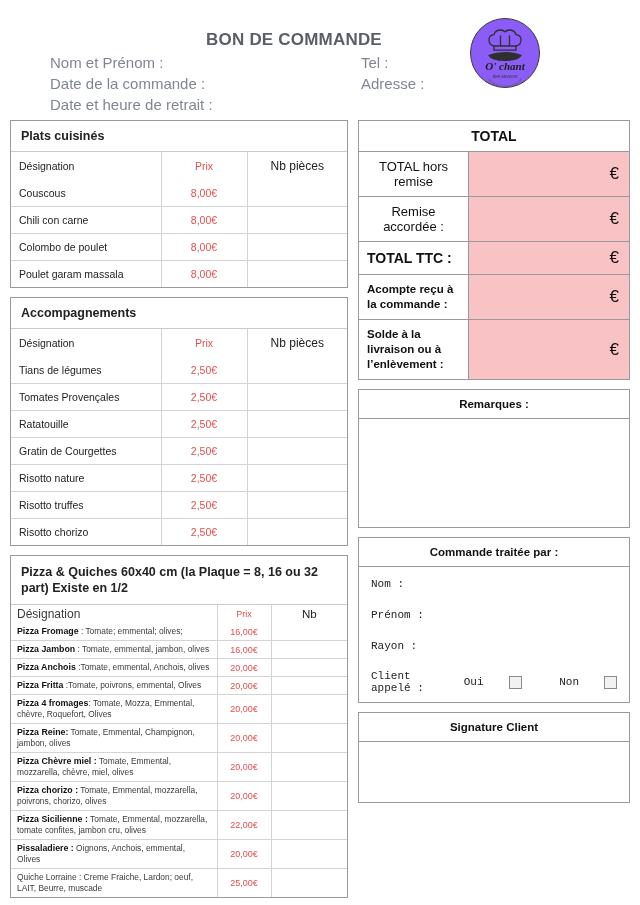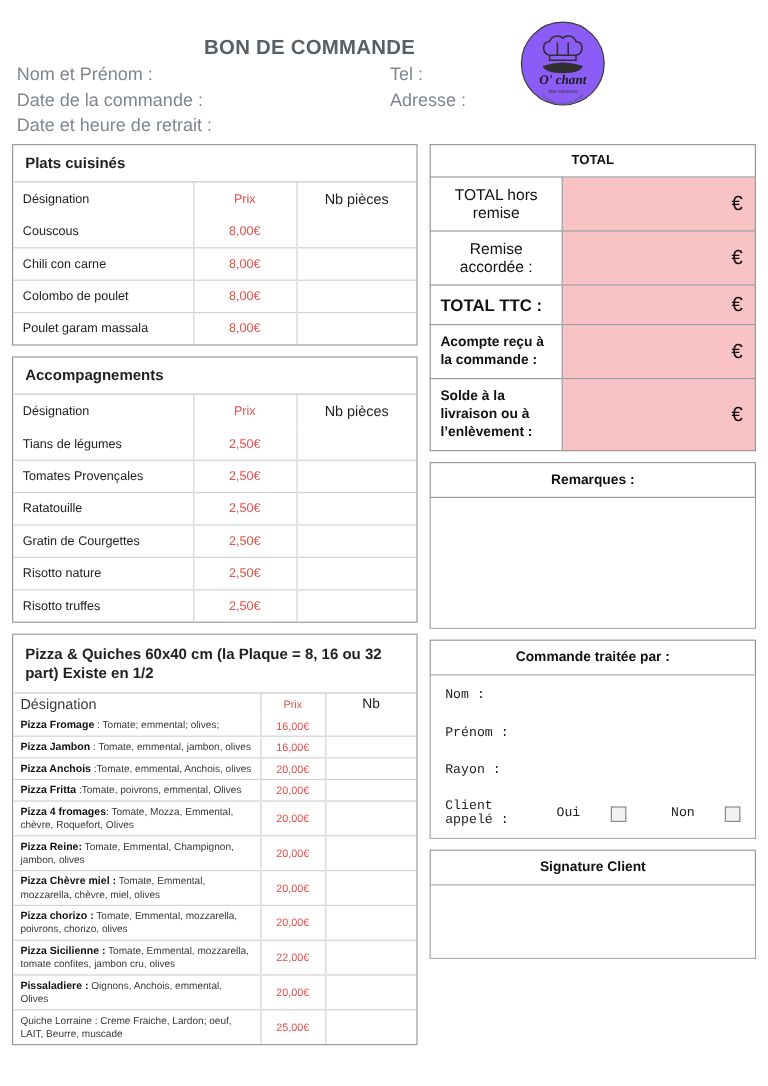--- a/index.html
+++ b/index.html
@@ -5,21 +5,21 @@
 <style>
   html,body{margin:0;padding:0;}
   body{
     width:640px;height:905px;
     background:#ffffff;
     font-family:"Liberation Sans","DejaVu Sans",sans-serif;
     color:#2b2b2b;
     -webkit-font-smoothing:antialiased;
     overflow:hidden;
   }
-  .page{position:relative;width:516px;height:905px;}
+  .page{position:relative;width:516px;height:905px;padding-left:36px;}
 
   
   .header{position:relative;height:118px;}
   .doc-title{
     position:absolute;left:0;right:0;top:30px;
     text-align:center;
     font-size:17px;font-weight:bold;letter-spacing:.2px;
     color:#5a5f66;
   }
   .fields-left{position:absolute;left:14px;top:52px;}
@@ -86,21 +86,21 @@
   .pizza-tbl tr:first-child td{border-top:0;}
   .pizza-tbl .p-name{width:206px;padding:3px 6px;font-size:8.4px;line-height:11px;color:#3a3a3a;}
   .pizza-tbl .p-name b{color:#111;font-size:8.8px;}
   .pizza-tbl .p-price{width:54px;padding:3px 4px;font-size:9px;text-align:center;color:#e0504b;}
   .pizza-tbl .p-qty{padding:3px;}
   .pizza-tbl thead td{font-size:11.5px;color:#222;text-align:center;padding:5px 6px;}
   .pizza-tbl thead td.p-name{text-align:left;font-size:12px;}
 
   
   .total-hdr{
-    text-align:center;font-size:11px;font-weight:bold;color:#111;
+    text-align:center;font-size:14px;font-weight:bold;color:#111;
     padding:7px 0;border:1px solid #9a9a9a;border-bottom:0;box-sizing:border-box;
   }
   .total-tbl{border:1px solid #9a9a9a;border-collapse:collapse;width:100%;table-layout:fixed;box-sizing:border-box;}
   .total-tbl td{border:1px solid #9a9a9a;box-sizing:border-box;}
   .total-tbl .t-label{
     width:110px;padding:7px 8px;font-size:11.5px;color:#111;line-height:15px;
   }
   .total-tbl .t-label.center{text-align:center;font-size:13px;}
   .total-tbl .t-label.bold{font-weight:bold;}
   .total-tbl .t-label.big{font-size:14px;font-weight:bold;}
@@ -241,20 +241,25 @@
               <td class="c-price">2,50€</td>
               <td class="c-qty"></td>
             </tr>
             <tr>
               <td class="c-name">Risotto nature</td>
               <td class="c-price">2,50€</td>
               <td class="c-qty"></td>
             </tr>
             <tr>
               <td class="c-name">Risotto truffes</td>
+              <td class="c-price">2,50€</td>
+              <td class="c-qty"></td>
+            </tr>
+            <tr>
+              <td class="c-name">Risotto chorizo</td>
               <td class="c-price">2,50€</td>
               <td class="c-qty"></td>
             </tr>
           </tbody>
         </table>
       </div>
 
       <div class="box">
         <div class="sec-title two-line">Pizza &amp; Quiches 60x40 cm (la Plaque = 8, 16 ou 32 part) Existe en 1/2</div>
         <table class="pizza-tbl">

